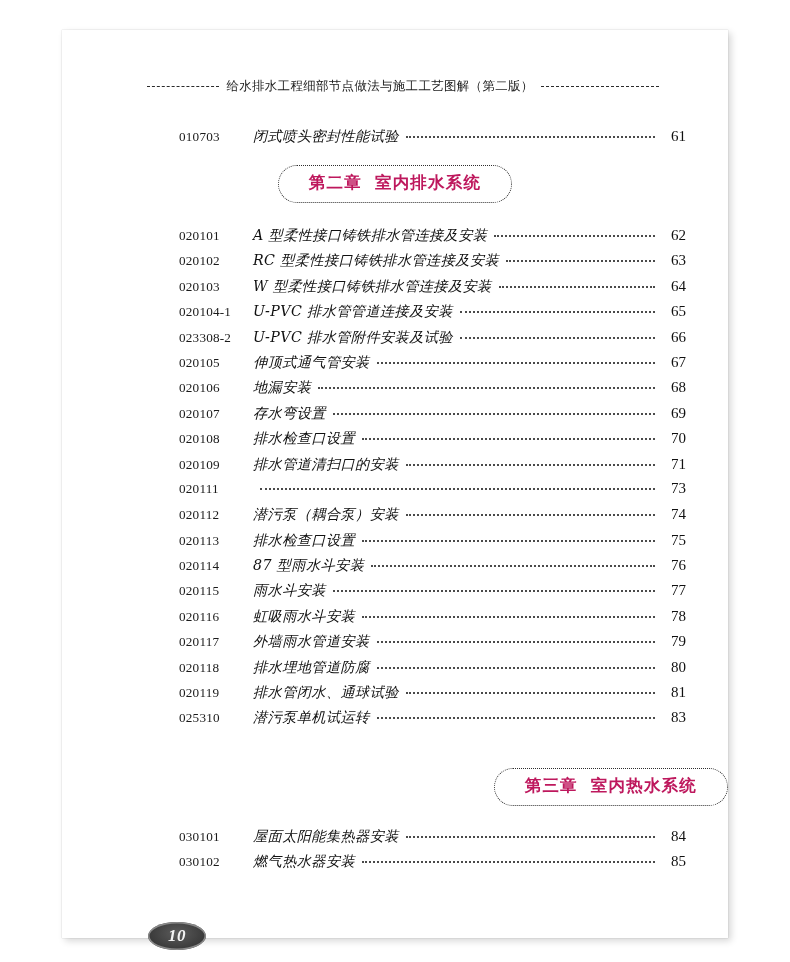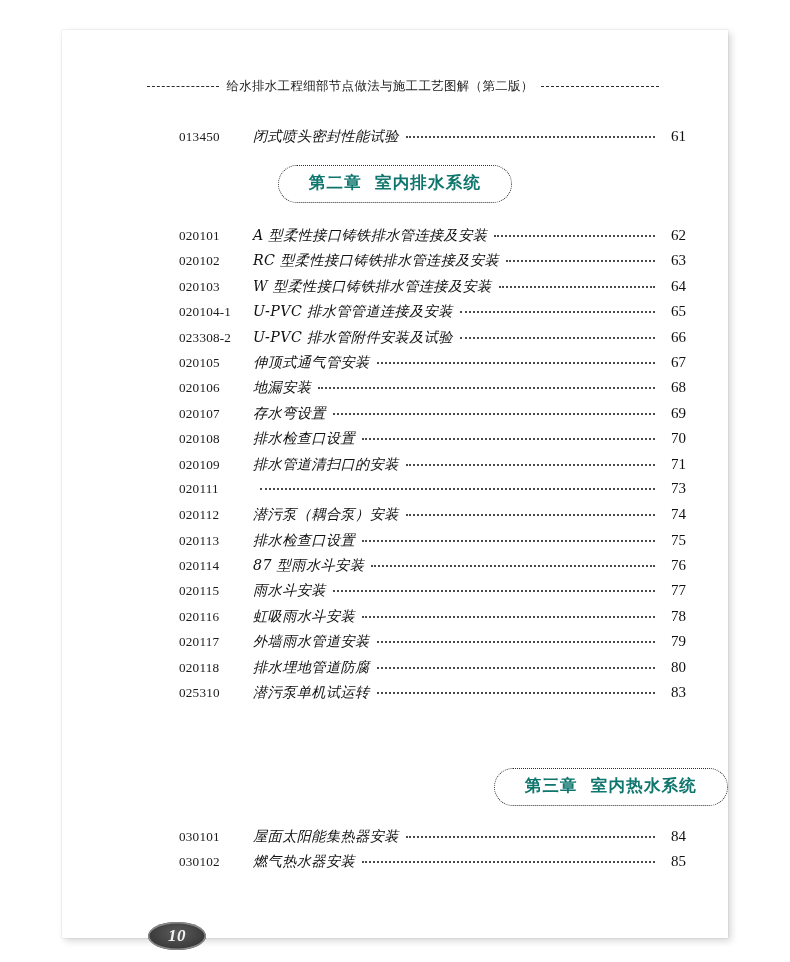--- a/index.html
+++ b/index.html
@@ -110,21 +110,21 @@
   }
   .chapter-pill {
     display: inline-block;
     border: 1.6px dotted #2e2e2e;
     border-radius: 999px;
     padding: 6px 30px 8px 30px;
     font-family: "DejaVu Sans", "Liberation Sans", sans-serif;
     font-weight: bold;
     font-size: 16.5px;
     letter-spacing: 1.2px;
-    color: #0f766e;
+    color: #be185d;
     white-space: nowrap;
   }
   .chapter-pill .gap { display: inline-block; width: 13px; }
 
   
   #page-badge {
     position: absolute;
     left: 86px;
     top: 858px;
     width: 58px;
@@ -151,21 +151,21 @@
 
 <div id="page-sheet">
 
   <div id="running-header">
     <span class="rule left"></span><span class="htext">给水排水工程细部节点做法与施工工艺图解（第二版）</span><span class="rule right"></span>
   </div>
 
   <div id="toc-body">
       <div class="toc-block" style="top: 97px;">
         <div class="toc-row">
-          <span class="toc-code">013450</span>
+          <span class="toc-code">010703</span>
           <span class="toc-title">闭式喷头密封性能试验</span>
           <span class="toc-leader"></span>
           <span class="toc-page">61</span>
         </div>
       </div>
       <div class="chapter-wrap" style="top: 135px;"><div class="chapter-pill"><span>第二章</span><span class="gap"></span><span>室内排水系统</span></div></div>
       <div class="toc-block" style="top: 196px;">
         <div class="toc-row">
           <span class="toc-code">020101</span>
           <span class="toc-title">A 型柔性接口铸铁排水管连接及安装</span>
@@ -267,20 +267,26 @@
           <span class="toc-leader"></span>
           <span class="toc-page">79</span>
         </div>
         <div class="toc-row">
           <span class="toc-code">020118</span>
           <span class="toc-title">排水埋地管道防腐</span>
           <span class="toc-leader"></span>
           <span class="toc-page">80</span>
         </div>
         <div class="toc-row">
+          <span class="toc-code">020119</span>
+          <span class="toc-title">排水管闭水、通球试验</span>
+          <span class="toc-leader"></span>
+          <span class="toc-page">81</span>
+        </div>
+        <div class="toc-row">
           <span class="toc-code">025310</span>
           <span class="toc-title">潜污泵单机试运转</span>
           <span class="toc-leader"></span>
           <span class="toc-page">83</span>
         </div>
       </div>
       <div class="chapter-wrap" style="top: 738px; text-align: right;"><div class="chapter-pill"><span>第三章</span><span class="gap"></span><span>室内热水系统</span></div></div>
       <div class="toc-block" style="top: 797px;">
         <div class="toc-row">
           <span class="toc-code">030101</span>

